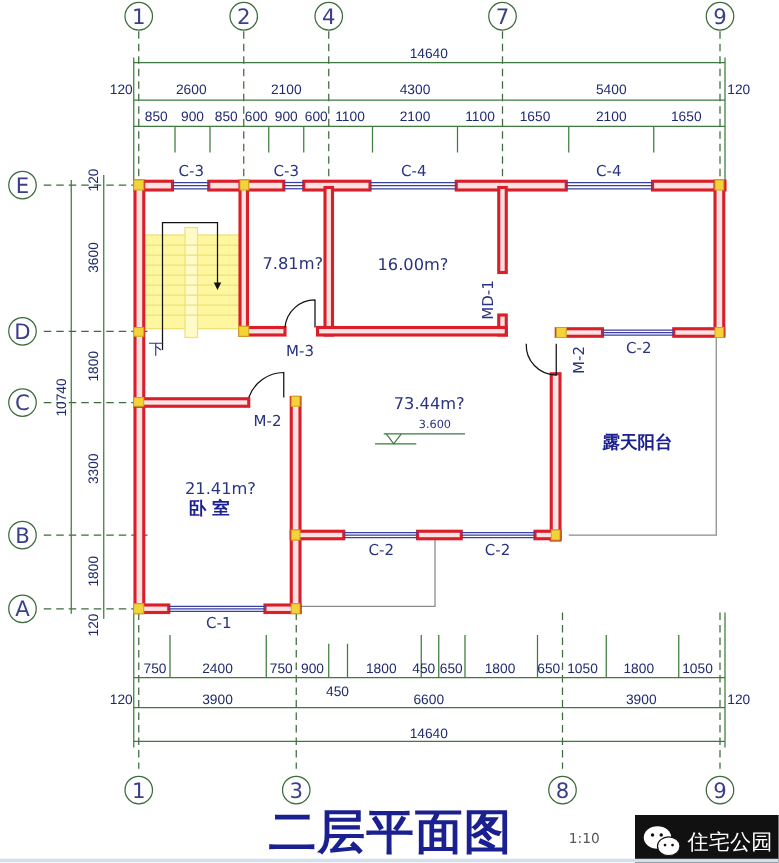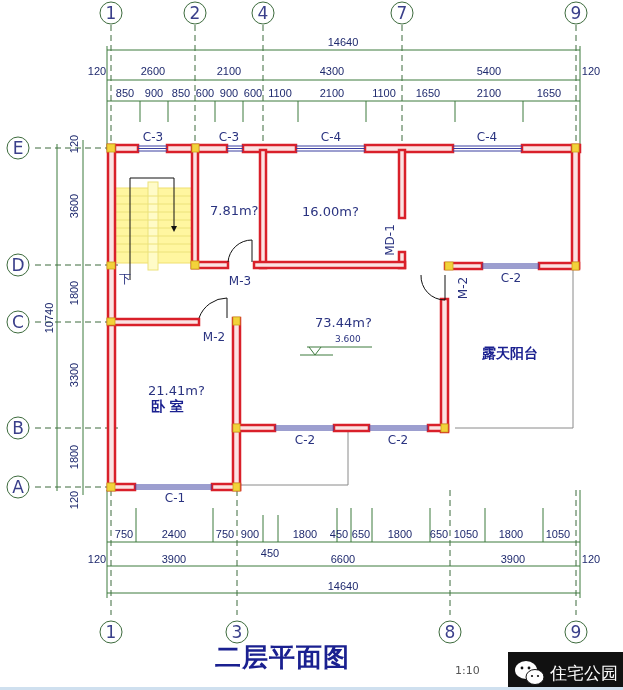--- a/index.html
+++ b/index.html
@@ -2,21 +2,21 @@
 <html><head>
   <meta charset="utf-8">
   <style>
     html, body { margin: 0; padding: 0; background: #ffffff; }
     body { width: 623px; height: 690px; overflow: hidden; position: relative; font-family: "Liberation Sans", sans-serif; }
     #plan { position: absolute; left: 0; top: 0; }
     .dim { font-family: "Liberation Sans Narrow", "Liberation Sans", sans-serif; font-size: 11px; fill: #1f2a6e; }
     .lbl { font-family: "DejaVu Sans", sans-serif; font-size: 12px; fill: #2a3380; }
     .area { font-family: "DejaVu Sans", sans-serif; font-size: 13px; fill: #2a3380; }
     .axis-txt { font-family: "DejaVu Sans", sans-serif; font-size: 17px; fill: #3a3f8a; }
-    .title { position: absolute; left: 215px; top: 640px; font-family: "DejaVu Sans", sans-serif; font-size: 26px; font-weight: bold; color: #1a2090; letter-spacing: 1px; }
+    .title { position: absolute; left: 215px; top: 640px; font-family: "DejaVu Sans", sans-serif; font-size: 38px; font-weight: bold; color: #1a2090; letter-spacing: 1px; }
     .scale { position: absolute; left: 455px; top: 664px; font-family: "DejaVu Sans", sans-serif; font-size: 11px; color: #555; }
     .watermark { position: absolute; left: 508px; top: 652px; width: 115px; height: 42px; background: #111; color: #fff; display: flex; align-items: center; gap: 4px; padding-left: 6px; box-sizing: border-box; }
     .watermark .wm-text { font-family: "DejaVu Sans", sans-serif; font-size: 17px; }
     .bottom-strip { position: absolute; left: 0; top: 687px; width: 623px; height: 3px; background: #cfe0ef; }
   </style>
 </head>
 <body>
 
 <svg id="plan" width="623" height="690" viewBox="0 0 623 690">
 

